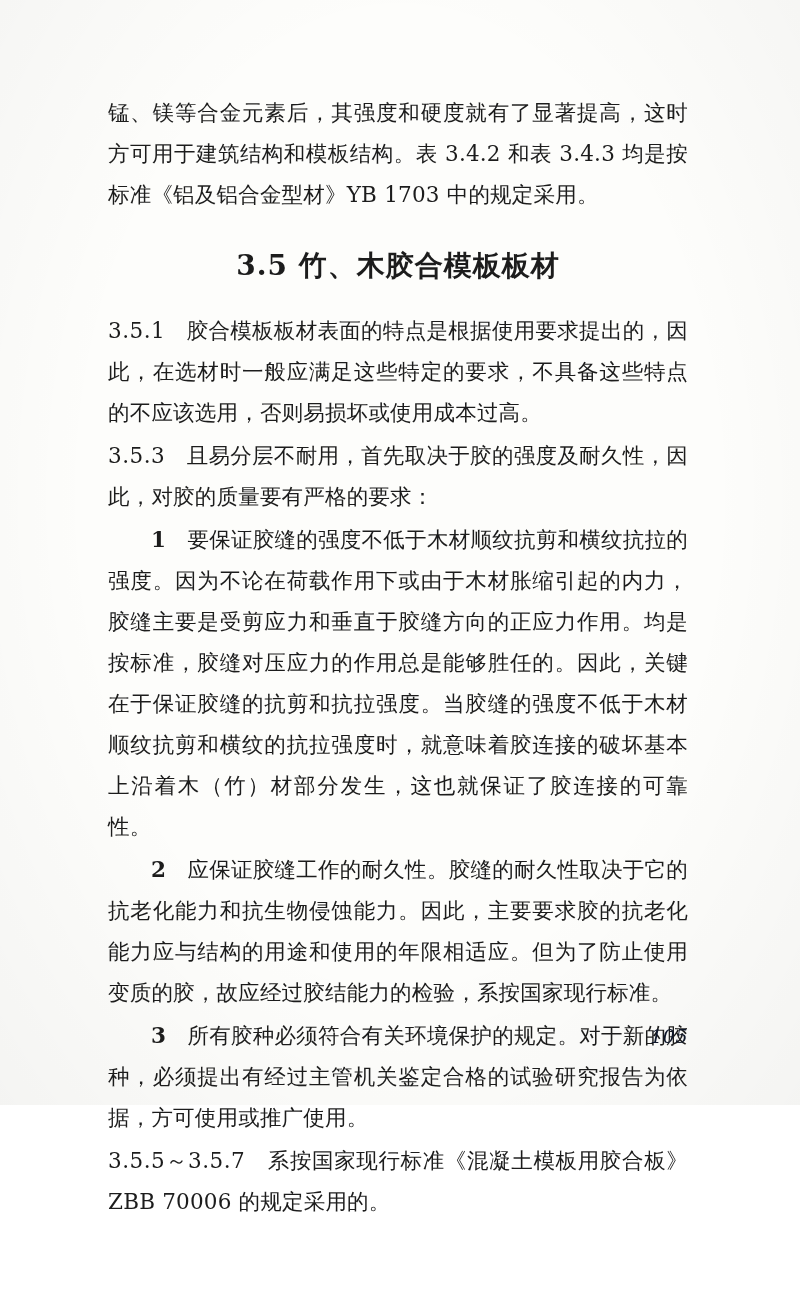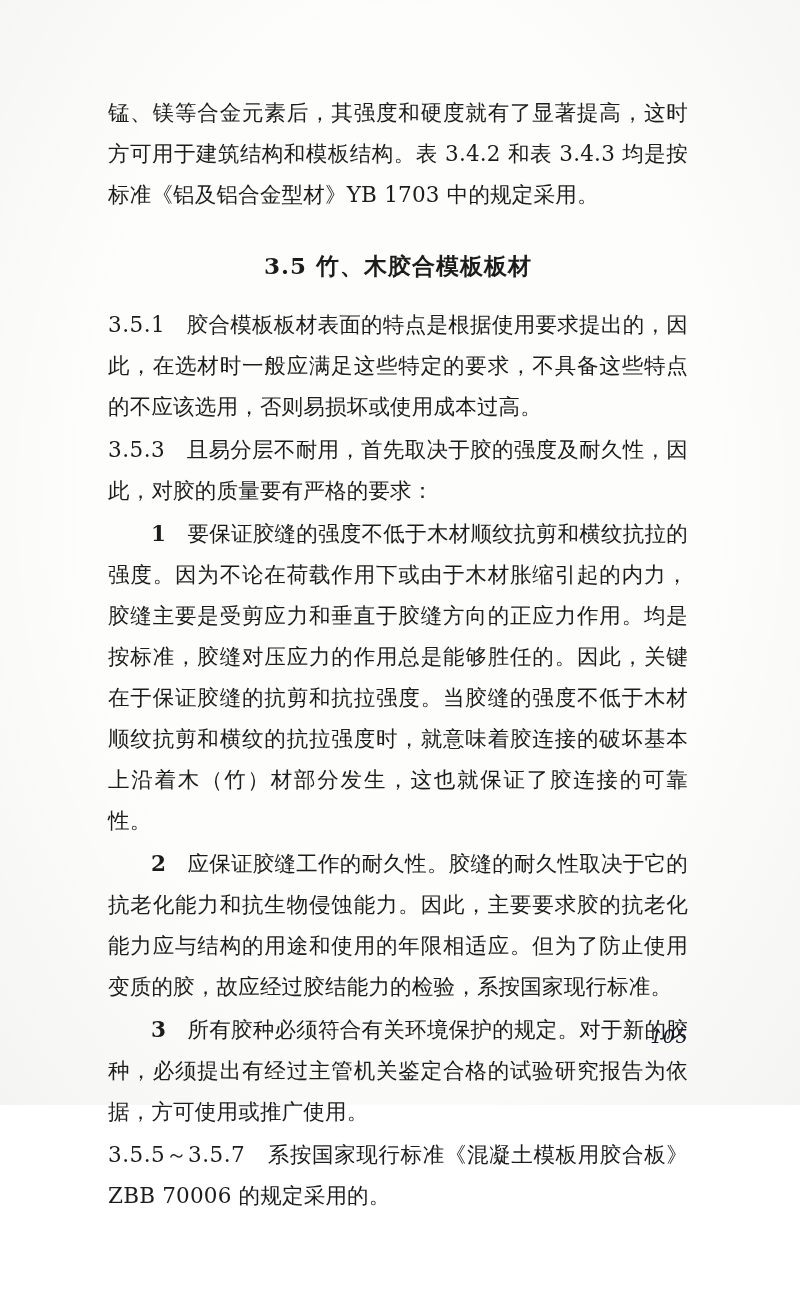--- a/index.html
+++ b/index.html
@@ -45,24 +45,24 @@
     text-align: justify;
     text-justify: inter-ideograph;
     letter-spacing: 0.2px;
     color: #1c1c1c;
   }
   .indent2 {
     text-indent: 2em;
   }
   .section-heading {
     text-align: center;
-    font-size: 23px;
+    font-size: 28px;
     line-height: 41px;
     font-weight: bold;
-    margin: 22px 0 18px 0;
+    margin: 22px 0 24px 0;
     letter-spacing: 1px;
   }
   .clause-num {
     font-weight: normal;
     letter-spacing: 0.5px;
   }
   .item-num {
     font-weight: bold;
   }
   .page-number {

